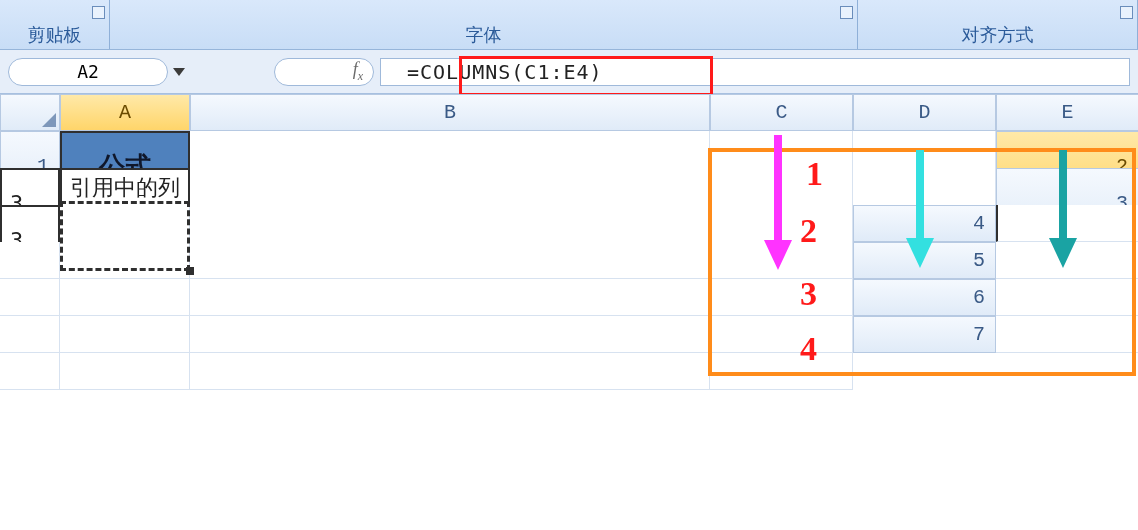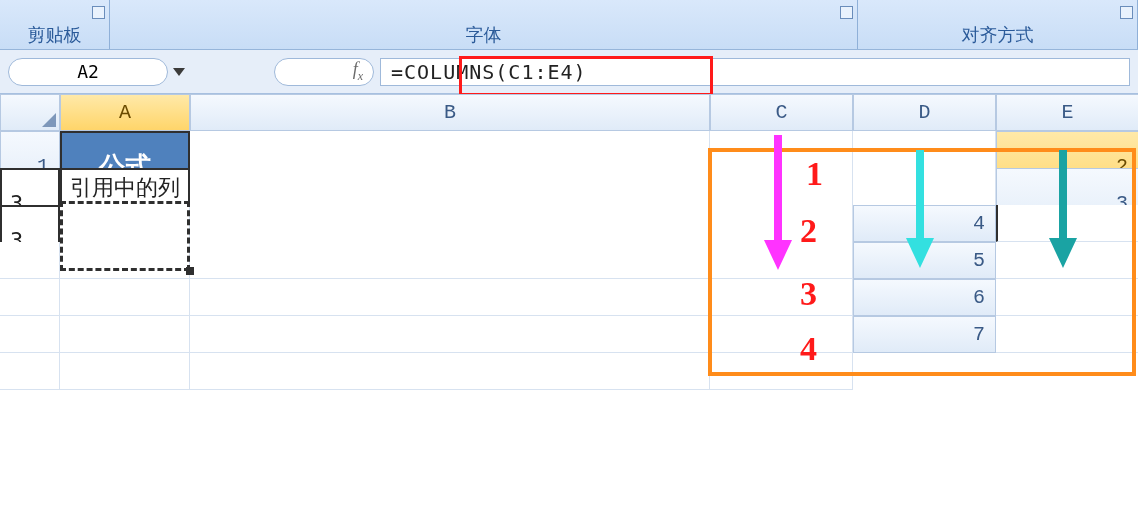--- a/index.html
+++ b/index.html
@@ -89,21 +89,21 @@
   }
   .fx-label { font-style: italic; font-family: "Times New Roman", serif; font-size: 18px; color: #6b6b6b; }
   .fx-label sub { font-size: 12px; }
   .formula-input {
     flex: 1;
     height: 28px;
     background: #fff;
     border: 1px solid #9fb9da;
     display: flex;
     align-items: center;
-    padding: 0 10px;
+    padding: 0 26px;
     font-family: Consolas, monospace;
     font-size: 20px;
     letter-spacing: 1px;
     color: #222;
   }
   .formula-highlight {
     position: absolute;
     border: 3px solid #ff1a1a;
     pointer-events: none;
   }
@@ -151,21 +151,21 @@
     align-items: center;
     padding: 0 8px;
     background: #fff;
   }
 
   .row1 { height: 70px; }
 
   
   .t-head {
     background: #4f81bd;
-    color: #ffffff;
+    color: #0f172a;
     font-size: 26px;
     font-weight: bold;
     justify-content: center;
     border: 2px solid #2f2f2f;
   }
   .t-cell {
     border: 2px solid #2f2f2f;
     font-size: 22px;
     font-family: "SimSun","Microsoft YaHei", monospace;
   }

